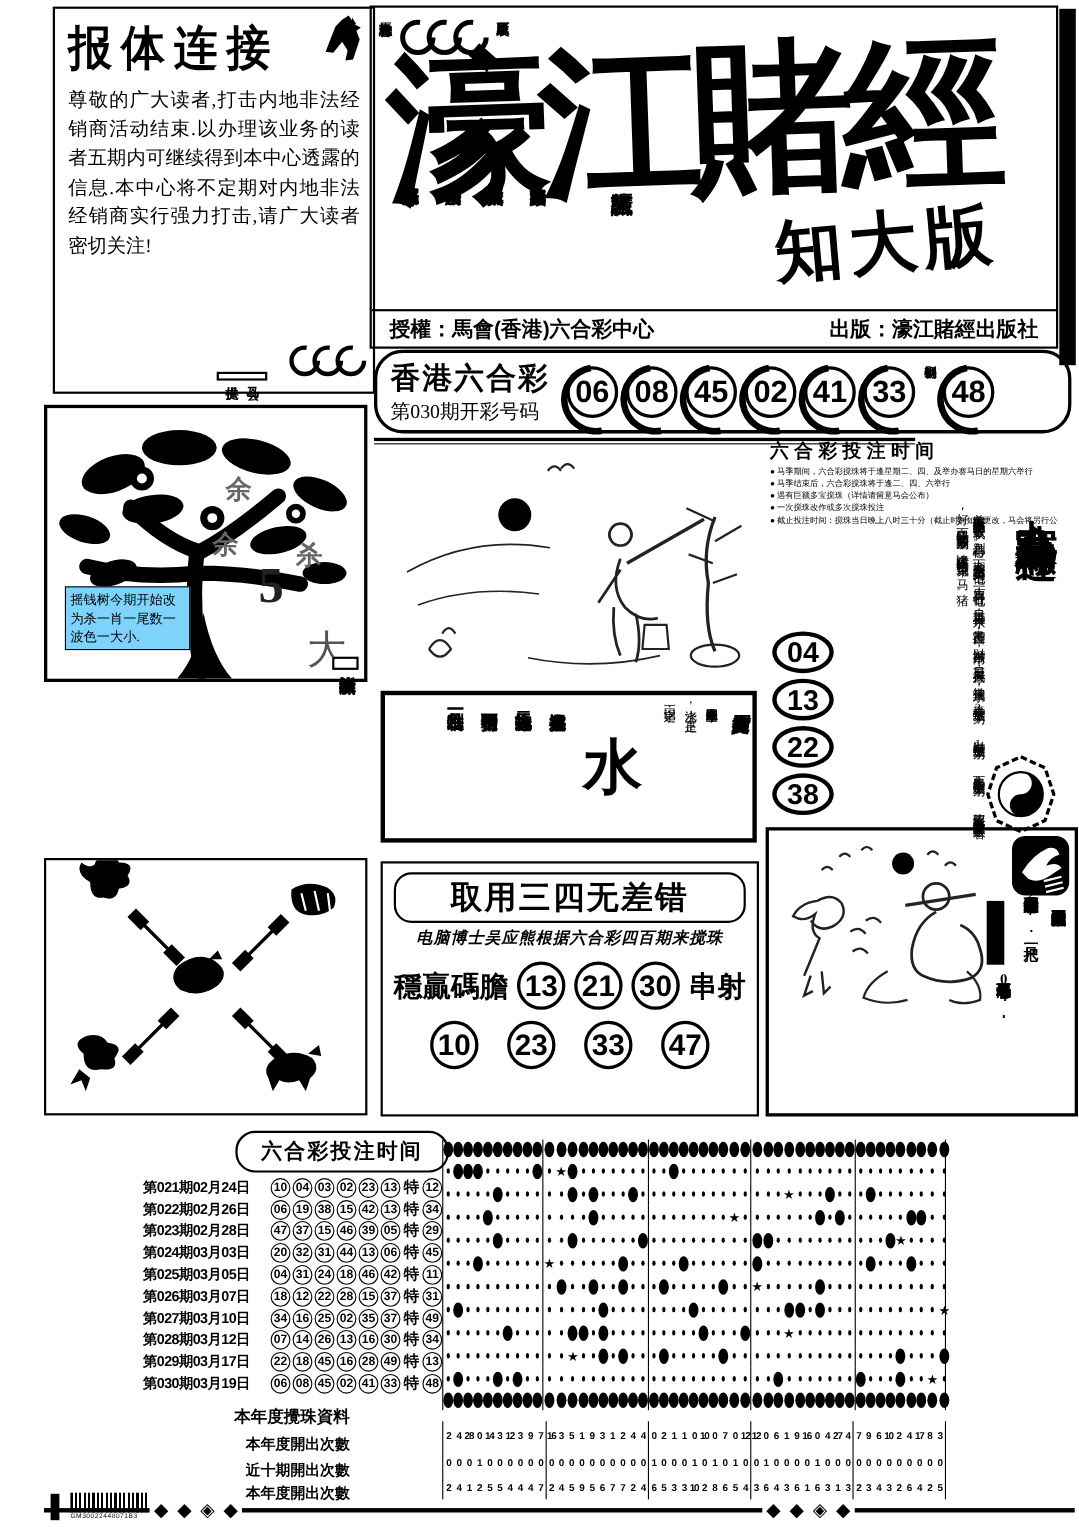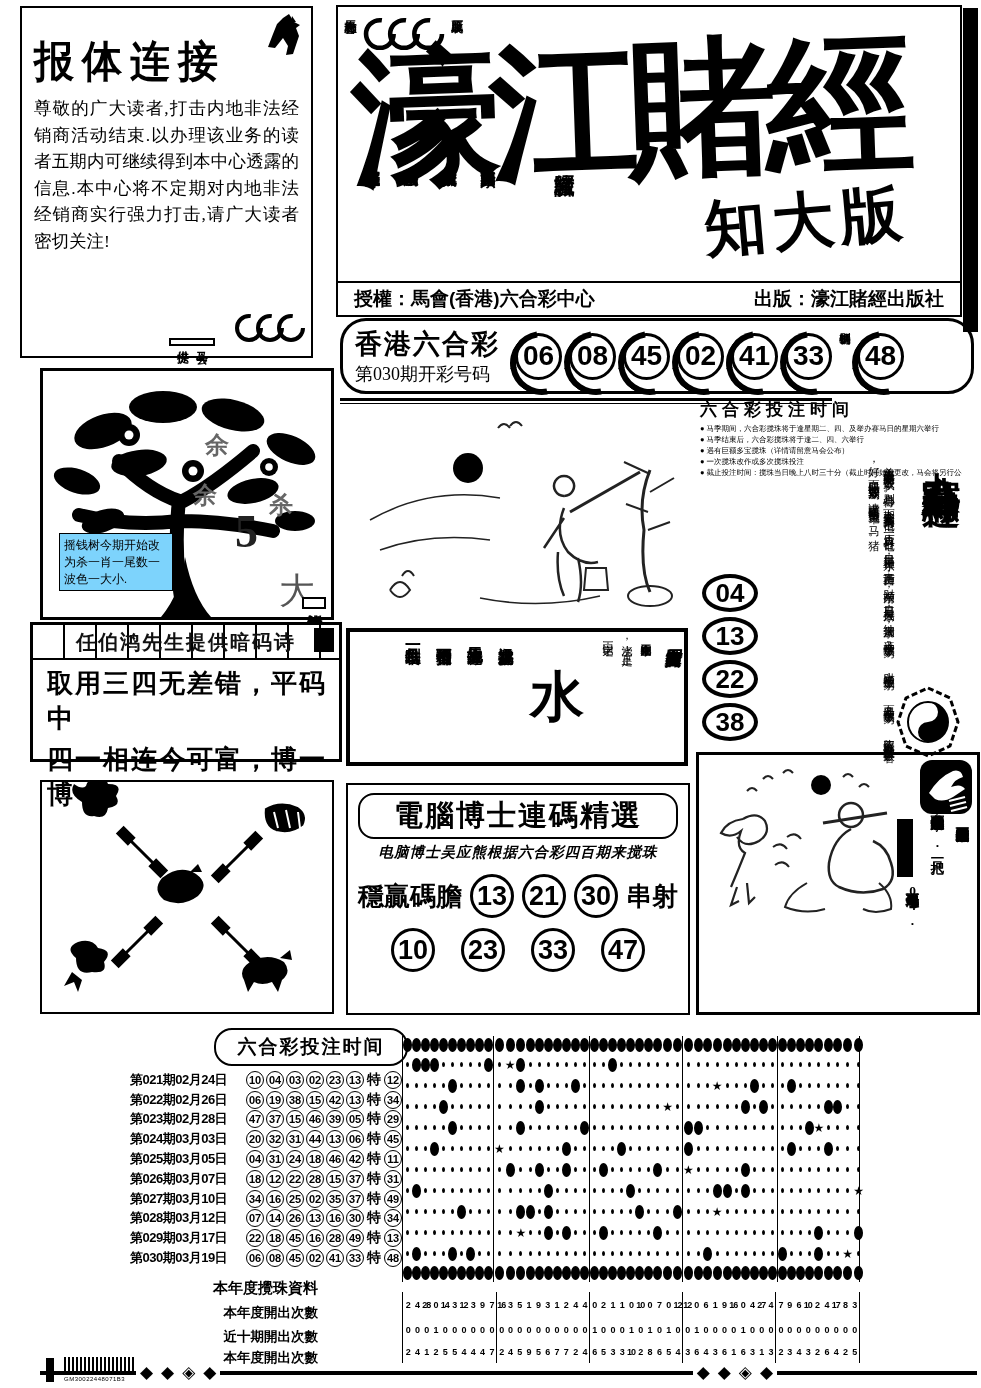--- a/index.html
+++ b/index.html
@@ -3,21 +3,21 @@
 <meta charset="utf-8">
 <style>
   html,body{margin:0;padding:0;background:#888}
   .page{position:relative;width:981px;height:1388px;background:#fff;color:#000;
         font-family:"Liberation Serif",serif;overflow:hidden}
   .abs{position:absolute}
   .vt{writing-mode:vertical-rl;text-orientation:upright}
   svg{display:block}
 
   
-  #report-box{left:20px;top:6px;width:293px;height:352px;border:2px solid #000;padding:24px 12px;box-sizing:border-box}
+  #report-box{left:48px;top:6px;width:293px;height:352px;border:2px solid #000;padding:6px 12px;box-sizing:border-box}
   #report-title{font-size:40px;font-weight:900;letter-spacing:8px;transform:scaleY(1.08);transform-origin:left top}
   #report-horse{position:absolute;right:6px;top:4px}
   #report-body{margin-top:8px;font-size:17.5px;line-height:1.52;text-align:justify}
   #report-stamp{position:absolute;right:96px;bottom:10px;border:2px solid #000;padding:2px 3px;display:flex;gap:2px;font-size:12px;font-weight:bold}
   #report-logo{position:absolute;right:4px;bottom:8px}
 
   
   #masthead{left:336px;top:5px;width:626px;height:312px;border:2px solid #000;box-sizing:border-box}
   #mh-corner{position:absolute;left:6px;top:4px;display:flex;gap:4px;align-items:flex-start}
   .mh-small{font-size:12px;font-weight:bold;line-height:1.05}
@@ -290,25 +290,20 @@
       <svg width="64" height="72" viewBox="0 0 64 72">
         <polygon points="32,2 54,12 62,36 54,60 32,70 10,60 2,36 10,12" fill="none" stroke="#000" stroke-width="3" stroke-dasharray="6 3"></polygon>
         <circle cx="32" cy="36" r="20" fill="#fff" stroke="#000" stroke-width="2"></circle>
         <path d="M32 16 a20 20 0 0 1 0 40 a10 10 0 0 1 0 -20 a10 10 0 0 0 0 -20 z" fill="#000"></path>
         <circle cx="32" cy="26" r="3" fill="#fff"></circle>
           <circle cx="32" cy="46" r="3" fill="#000"></circle>
       </svg>
     </span>
   </div>
 
-  <div class="abs" id="poem-box">
-    <div id="poem-head">任伯鸿先生提供暗码诗</div>
-    <div class="poem-line">取用三四无差错，平码中</div>
-    <div class="poem-line">四一相连今可富，博一博</div>
-  </div>
 
   <div class="abs" id="water-box">
     <div class="vt w-styl">图文自有黄金屋</div>
     <div class="vt w-intro">今期寻宝图中人小童正在</div>
     <div class="vt w-intro">浇水，正是：</div>
     <div class="vt w-label">一字记之曰：</div>
     <div id="water-char">水</div>
     <div id="water-poem">
         <div class="vt w-line">井边汲水灾祸多</div>
         <div class="vt w-line">无缘无故二边抱</div>
@@ -345,21 +340,21 @@
         <g transform="rotate(45 195 160)">
             <rect x="165" y="156" width="14" height="8"></rect>
             <line x1="179" y1="160" x2="211" y2="160"></line>
             <rect x="211" y="156" width="14" height="8"></rect>
           </g>
       </g>
     </svg>
   </div>
 
   <div class="abs" id="doctor-box">
-    <div id="dr-title">電腦博士連碼精選</div>
+    <div id="dr-title">取用三四无差错</div>
     <div class="dr-desc">电脑博士吴应熊根据六合彩四百期来搅珠</div>
     <div id="dr-row1">
       <span class="dr-word">穩贏碼膽</span>
       <span id="dr-row1balls" style="display:flex;gap:8px">
           <div class="ball dr">13</div>
           <div class="ball dr">21</div>
           <div class="ball dr">30</div>
         </span>
       <span class="dr-word">串射</span>
     </div>

